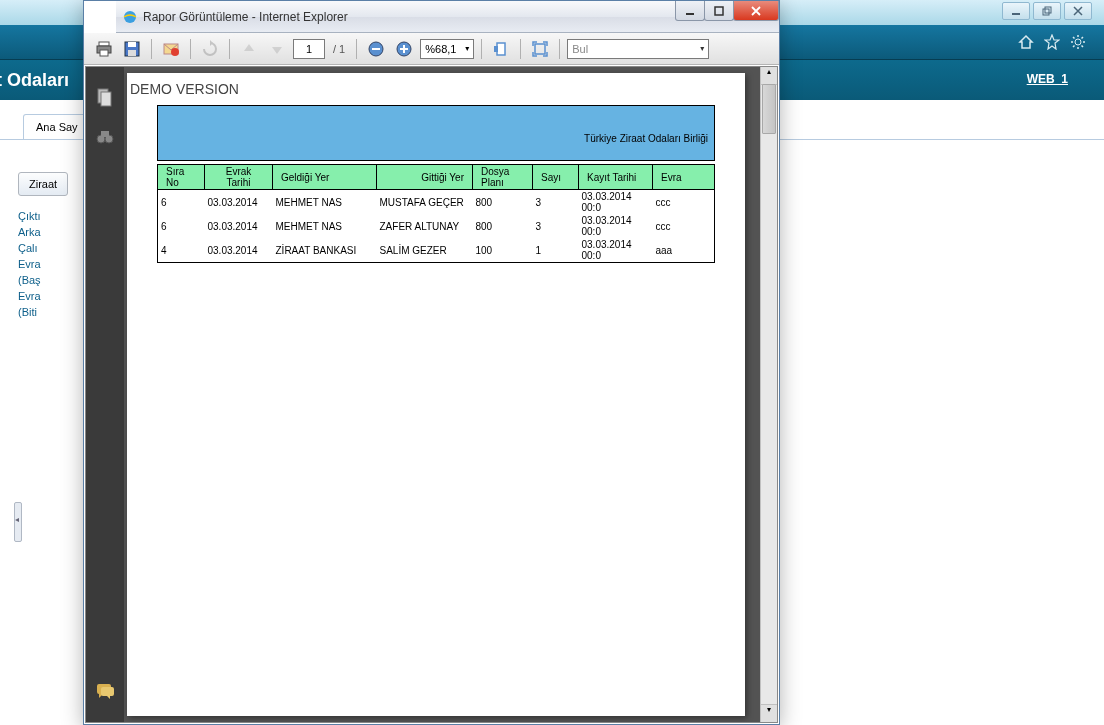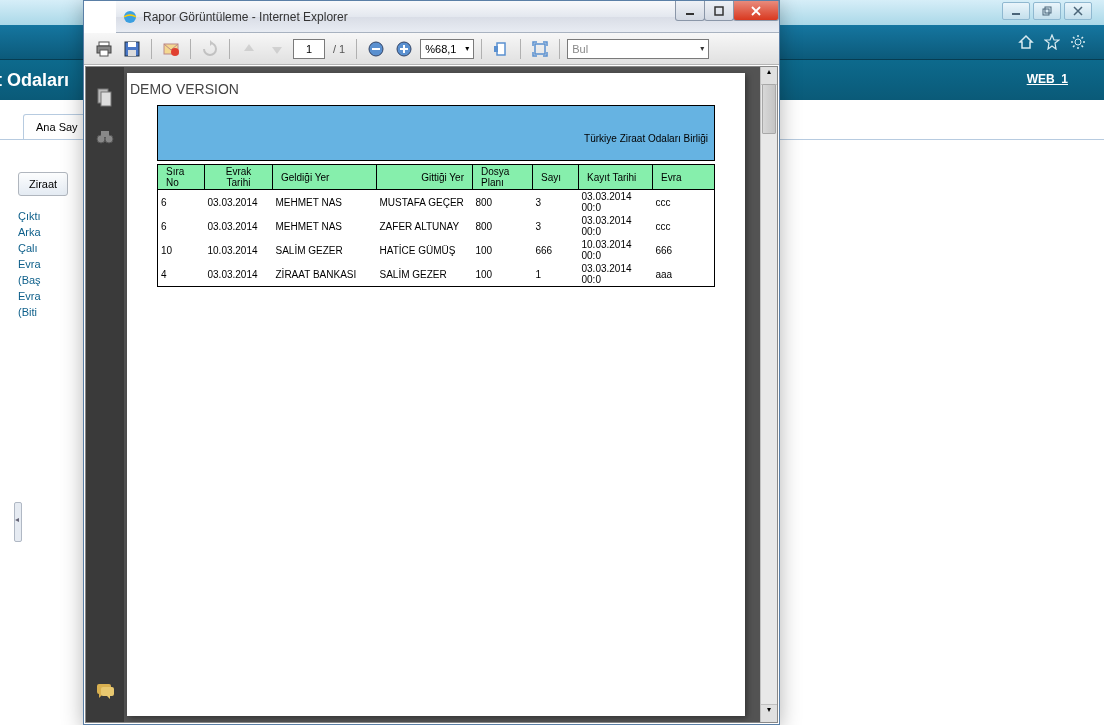--- a/index.html
+++ b/index.html
@@ -607,30 +607,20 @@
                 <td>6</td>
                 <td>03.03.2014</td>
                 <td>MEHMET NAS</td>
                 <td>ZAFER ALTUNAY</td>
                 <td>800</td>
                 <td>3</td>
                 <td>03.03.2014 00:0</td>
                 <td>ccc</td>
               </tr>
               <tr>
-                <td>10</td>
-                <td>10.03.2014</td>
-                <td>SALİM GEZER</td>
-                <td>HATİCE GÜMÜŞ</td>
-                <td>100</td>
-                <td>666</td>
-                <td>10.03.2014 00:0</td>
-                <td>666</td>
-              </tr>
-              <tr>
                 <td>4</td>
                 <td>03.03.2014</td>
                 <td>ZİRAAT BANKASI</td>
                 <td>SALİM GEZER</td>
                 <td>100</td>
                 <td>1</td>
                 <td>03.03.2014 00:0</td>
                 <td>aaa</td>
               </tr>
             </tbody>

